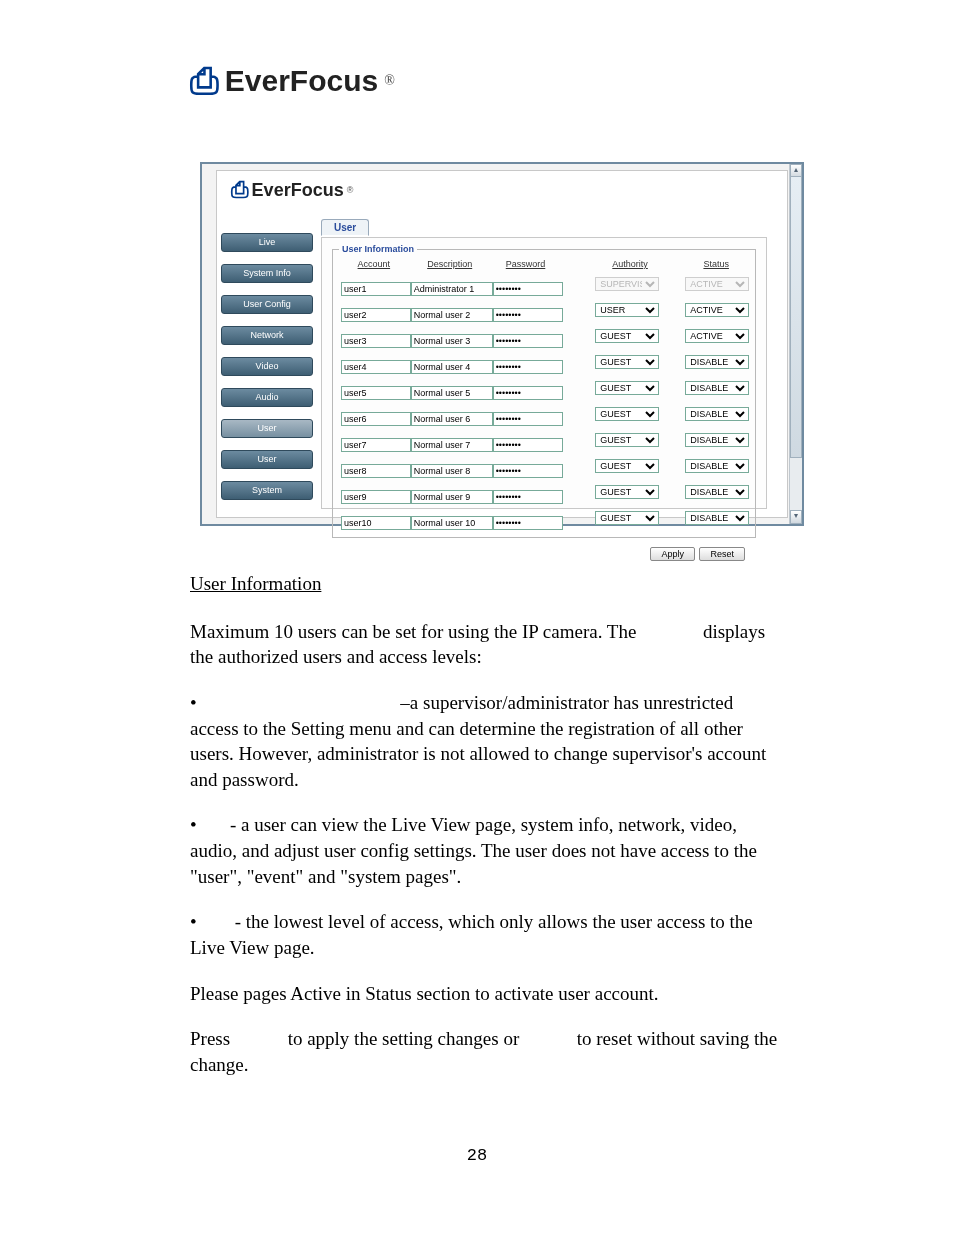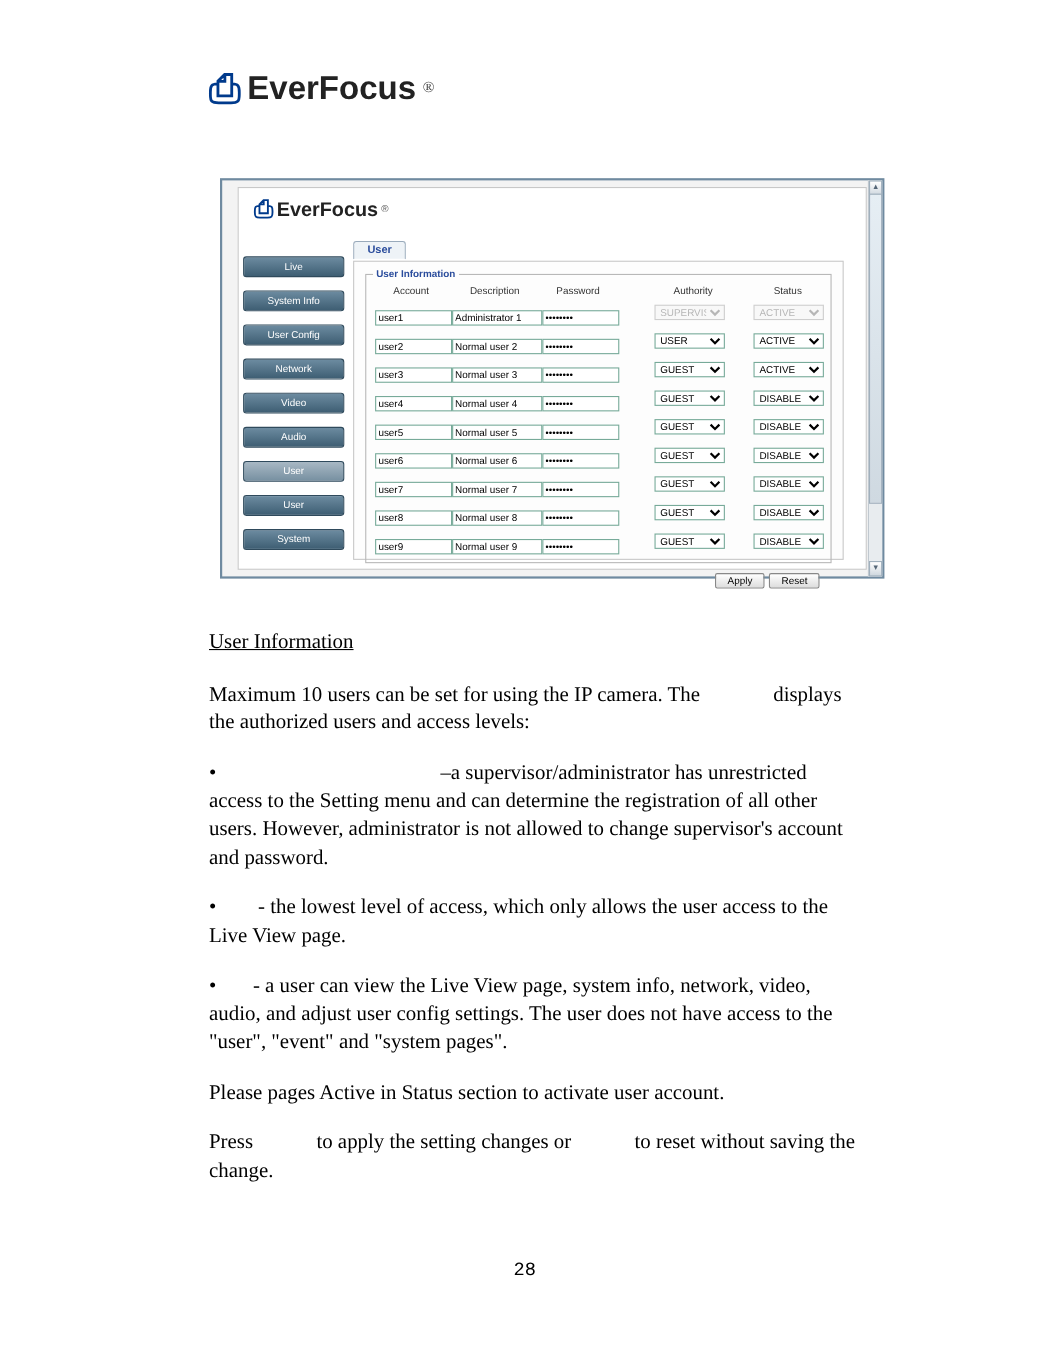--- a/index.html
+++ b/index.html
@@ -18,21 +18,21 @@
   .shot-inner-logo .r{font-size:9px;color:#555;vertical-align:super;}
   .sidebar{position:absolute;top:50px;left:4px;width:92px;}
   .side-btn{background:linear-gradient(#6c8ba0,#3e5e73);color:#fff;font-size:9px;text-align:center;height:17px;line-height:17px;border-radius:3px;margin-bottom:7px;border:1px solid #2f4a5c;cursor:pointer;margin-top:12px;}
   .side-btn.selected{background:linear-gradient(#a8b8c4,#7790a1);}
   .tab-area{position:absolute;top:48px;left:104px;right:20px;bottom:8px;}
   .tab{display:inline-block;background:#eef3f7;border:1px solid #9ab;border-bottom:1px solid #fff;border-radius:3px 3px 0 0;padding:2px 12px;font-size:10px;color:#2a4c9c;font-weight:bold;position:relative;z-index:2;}
   .tab-body{border:1px solid #c8c8c8;background:#fdfdfd;position:absolute;top:18px;left:0;right:0;bottom:0;}
   fieldset.uinfo{position:absolute;top:6px;left:8px;right:8px;border:1px solid #b8b8b8;padding:4px 6px 6px 6px;}
   fieldset.uinfo legend{font-size:9px;color:#2a4c9c;font-weight:bold;padding:0 3px;}
   table.utable{border-collapse:collapse;width:100%;table-layout:fixed;}
-  table.utable th{font-weight:normal;font-size:9px;color:#333;padding:1px 0 2px 0;}
+  table.utable th{font-weight:normal;font-size:9px;color:#333;padding:1px 0 2px 0;text-decoration:underline;}
   table.utable td{padding:0 2px 1px 2px;}
   .tin{width:98%;height:12px;border:1px solid #7a9;font-size:9px;padding:0 2px;background:#fff;margin-top:11px;}
   .sel{width:64px;height:14px;border:1px solid #7a9;font-size:9px;background:#fff;}
   .sel[disabled]{color:#999;background:#f7f7f7;border-color:#bbb;}
   .btnrow{position:absolute;bottom:-24px;right:10px;}
   .gbtn{font-size:9px;border:1px solid #888;background:linear-gradient(#fff,#ddd);padding:1px 10px;border-radius:2px;margin-left:2px;cursor:pointer;}
   col.c1{width:17%;} col.c2{width:20%;} col.c3{width:17%;} col.c4{width:8%;} col.c5{width:18%;} col.c6{width:4%;} col.c7{width:16%;}
   .vscroll{position:absolute;top:0;right:0;bottom:0;width:12px;background:#e8ecef;border-left:1px solid #c0c8cf;}
   .vscroll .arrow{height:12px;background:linear-gradient(#fff,#d0d8df);border:1px solid #a0b0bd;font-size:8px;text-align:center;line-height:10px;color:#567;}
   .vscroll .thumb{position:absolute;top:12px;height:280px;left:0;right:0;background:linear-gradient(#e6eef4,#cfd9e1);border:1px solid #a0b0bd;}
@@ -178,20 +178,29 @@
                   </tr>
                   <tr>
                     <td><input class="tin" value="user9" style=""></td>
                     <td><input class="tin" value="Normal user 9" style=""></td>
                     <td><input class="tin" type="password" value="********" style=""></td>
                     <td></td>
                     <td><select class="sel"><option>GUEST</option></select></td>
                     <td></td>
                     <td><select class="sel"><option>DISABLE</option></select></td>
                   </tr>
+                  <tr>
+                    <td><input class="tin" value="user10" style=""></td>
+                    <td><input class="tin" value="Normal user 10" style=""></td>
+                    <td><input class="tin" type="password" value="********" style=""></td>
+                    <td></td>
+                    <td><select class="sel"><option>GUEST</option></select></td>
+                    <td></td>
+                    <td><select class="sel"><option>DISABLE</option></select></td>
+                  </tr>
                 </tbody>
             </table>
             <div class="btnrow">
               <button class="gbtn">Apply</button>
               <button class="gbtn">Reset</button>
             </div>
           </fieldset>
         </div>
       </div>
     </div>
@@ -211,27 +220,27 @@
       <span>displays the authorized users and access levels:</span>
     </p>
 
     <p>
       <span>•</span>
       <span class="hidden-word">Supervisor/Administrator </span>
       <span>–a supervisor/administrator has unrestricted access to the Setting menu and can determine the registration of all other users. However, administrator is not allowed to change supervisor's account and password.</span>
     </p>
 
     <p>
+      <span>•</span>&nbsp;&nbsp;&nbsp;&nbsp;&nbsp;&nbsp;
+      <span>- a user can view the Live View page, system info, network, video, audio, and adjust user config settings. The user does not have access to the "user", "event" and "system pages".</span>
+    </p>
+
+    <p>
       <span>•</span>&nbsp;&nbsp;&nbsp;&nbsp;&nbsp;&nbsp;&nbsp;
       <span>- the lowest level of access, which only allows the user access to the Live View page.</span>
-    </p>
-
-    <p>
-      <span>•</span>&nbsp;&nbsp;&nbsp;&nbsp;&nbsp;&nbsp;
-      <span>- a user can view the Live View page, system info, network, video, audio, and adjust user config settings. The user does not have access to the "user", "event" and "system pages".</span>
     </p>
 
     <p class="indent">Please pages Active in Status section to activate user account.</p>
 
     <p>
       <span>Press</span>
       <span class="inline-blank"></span>
       <span>to apply the setting changes or</span>
       <span class="inline-blank"></span>
       <span>to reset without saving the change.</span>

